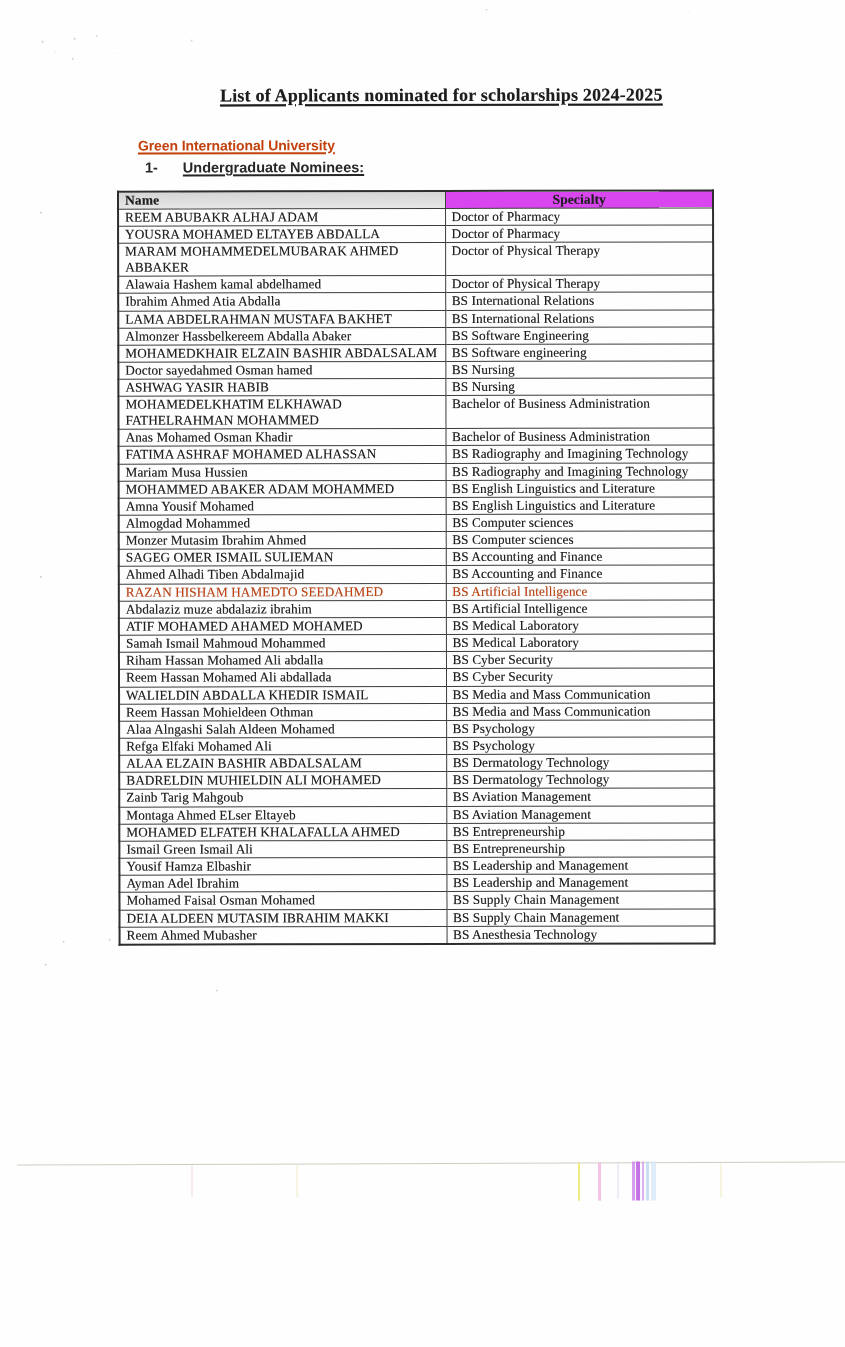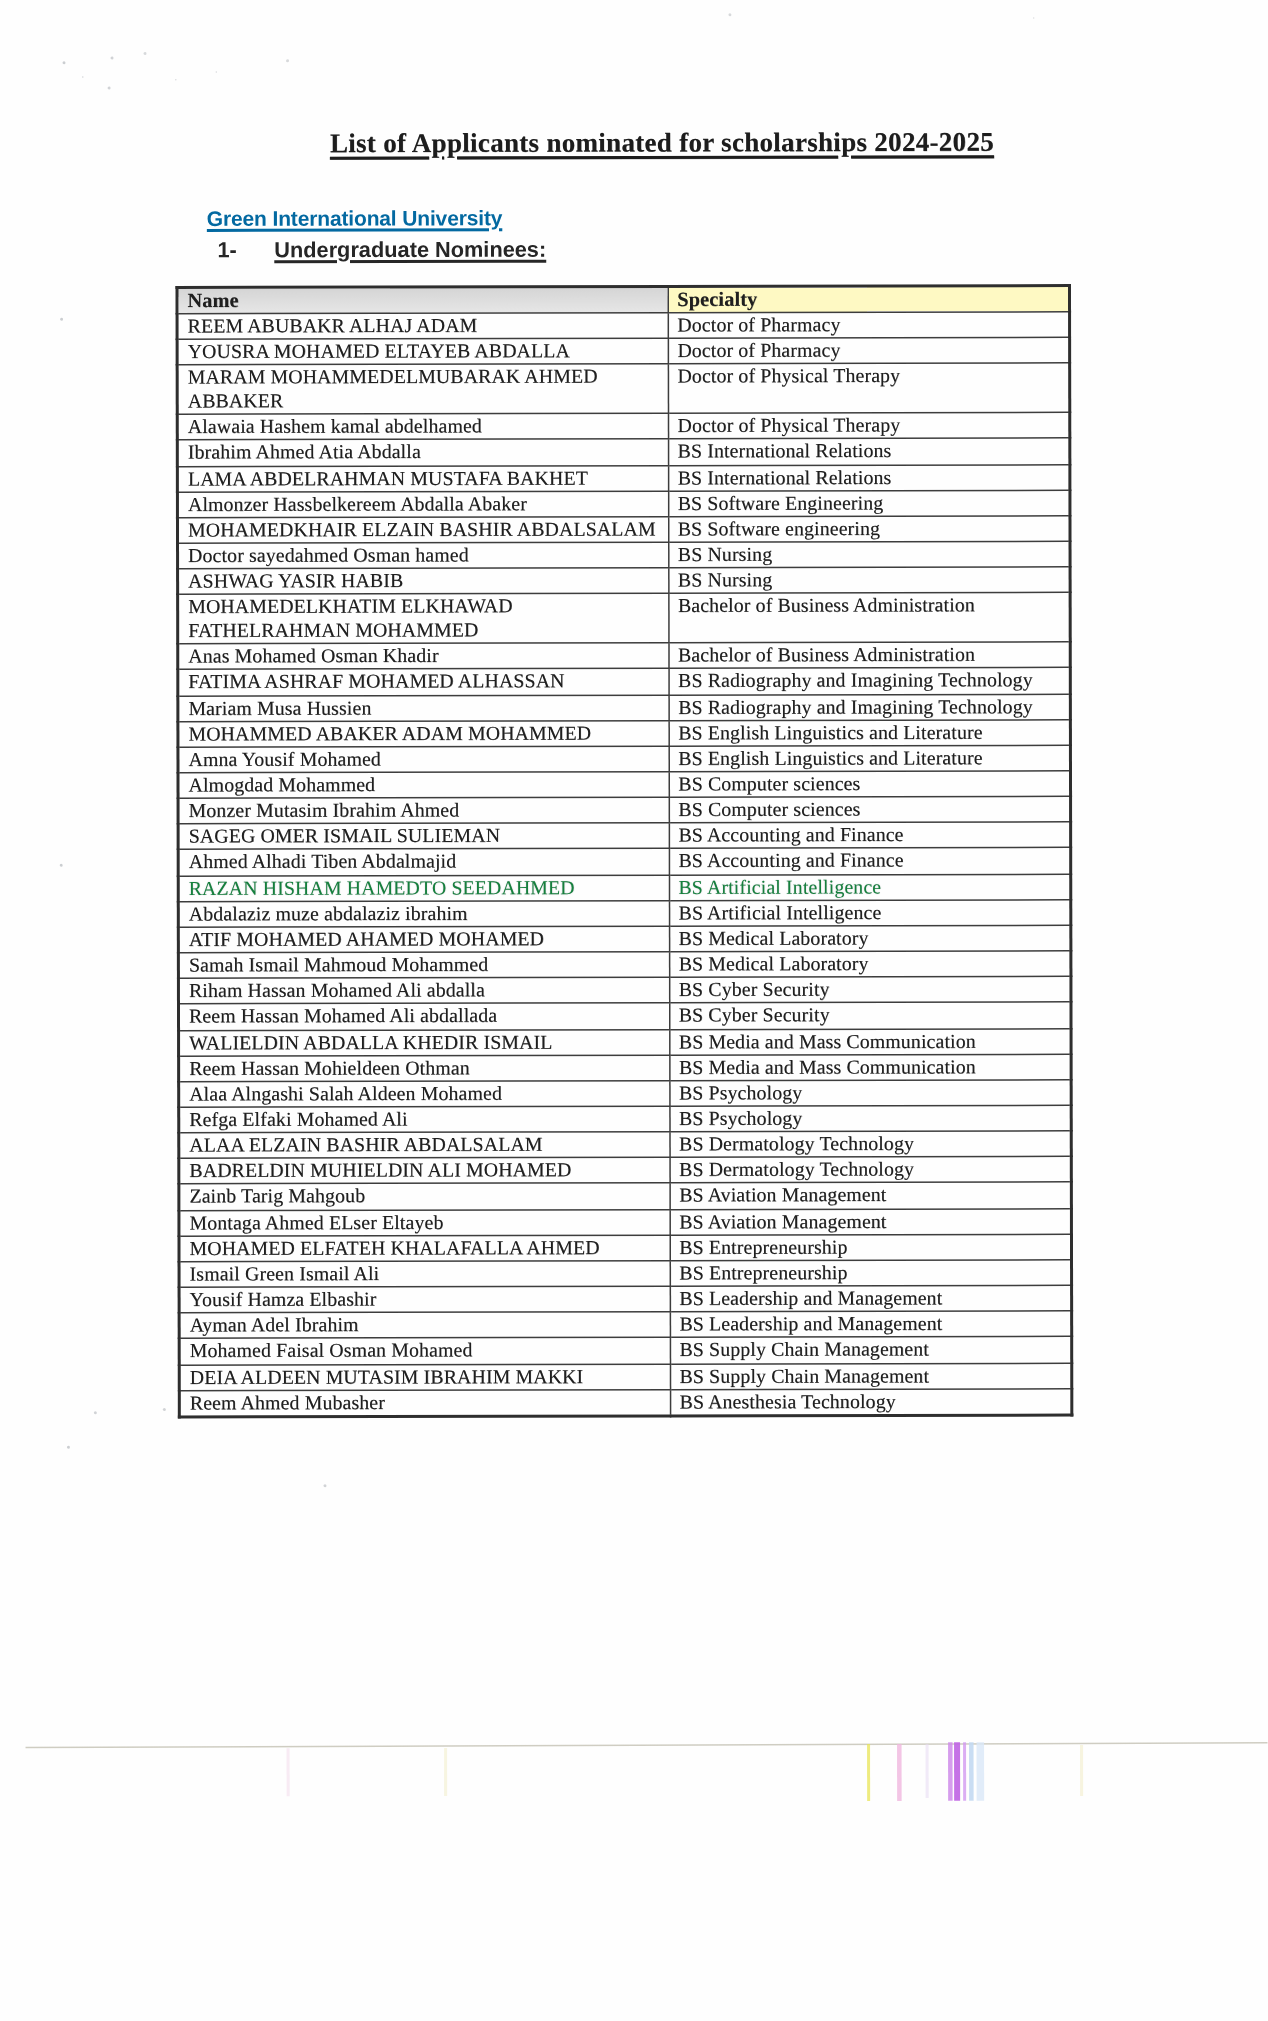--- a/index.html
+++ b/index.html
@@ -14,21 +14,21 @@
     text-align:center;padding-left:40px;box-sizing:border-box;
     font-family:"Liberation Serif", serif;
     font-size:18px;font-weight:bold;color:#1d1d1d;
     text-decoration:underline;text-decoration-thickness:2px;text-underline-offset:3px;
     letter-spacing:0.2px;
     text-shadow:0.2px 0.2px 0.4px rgba(30,30,30,0.5);
   }
   .uni-heading{
     position:absolute;top:137px;left:139px;
     font-family:"Liberation Sans", sans-serif;
-    font-size:14px;font-weight:bold;color:#0369a1;
+    font-size:14px;font-weight:bold;color:#c2410c;
     text-decoration:underline;text-decoration-thickness:1.5px;text-underline-offset:2px;
     letter-spacing:-0.1px;
   }
   .nominees-line{
     position:absolute;top:159px;left:146px;
     font-family:"Liberation Sans", sans-serif;
     font-size:14.5px;font-weight:bold;color:#262626;
     display:flex;gap:13px;
   }
   .nominees-line .sec-label{
@@ -48,23 +48,23 @@
     font-size:13.2px;line-height:15.65px;
     color:#1f1f1f;vertical-align:top;text-align:left;
     overflow:hidden;
     text-shadow:0.2px 0.2px 0.3px rgba(40,40,40,0.55);
     letter-spacing:0.1px;
   }
   .applicants th{
     font-weight:bold;font-size:13.5px;
     background:linear-gradient(#d5d5d5,#e6e6e6);
   }
-  .applicants th:last-child{background:#fef9c3;}
+  .applicants th:last-child{background:#d946ef;text-align:center;}
   .applicants tr.faded td{
-    color:#15803d;text-shadow:0 0 0.8px #b5b5ba;
+    color:#c2410c;text-shadow:0 0 0.8px #b5b5ba;
   }
   .artifact{position:absolute;pointer-events:none;}
   .speck{position:absolute;background:#8e949c;border-radius:50%;pointer-events:none;}
   .hline{position:absolute;height:1.2px;background:rgba(150,146,122,0.45);transform:rotate(-0.1deg);pointer-events:none;}
 </style>
 </head>
 <body>
 
 <div class="page">
 

